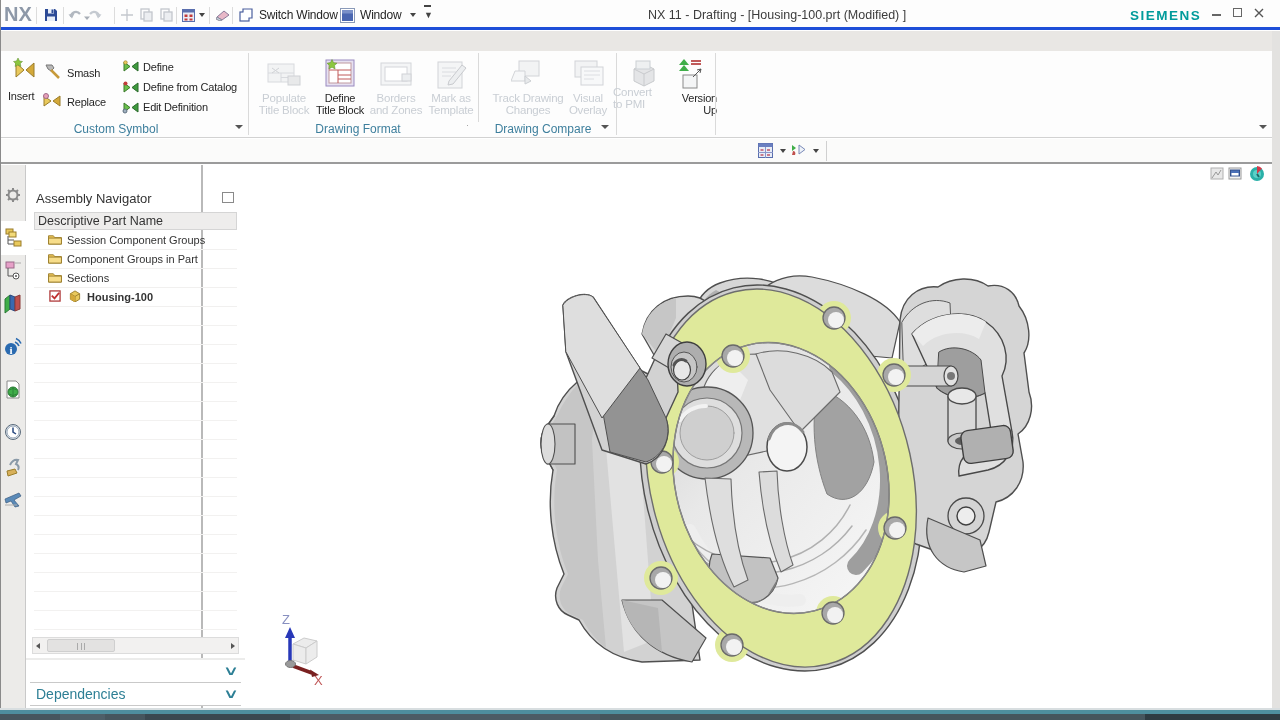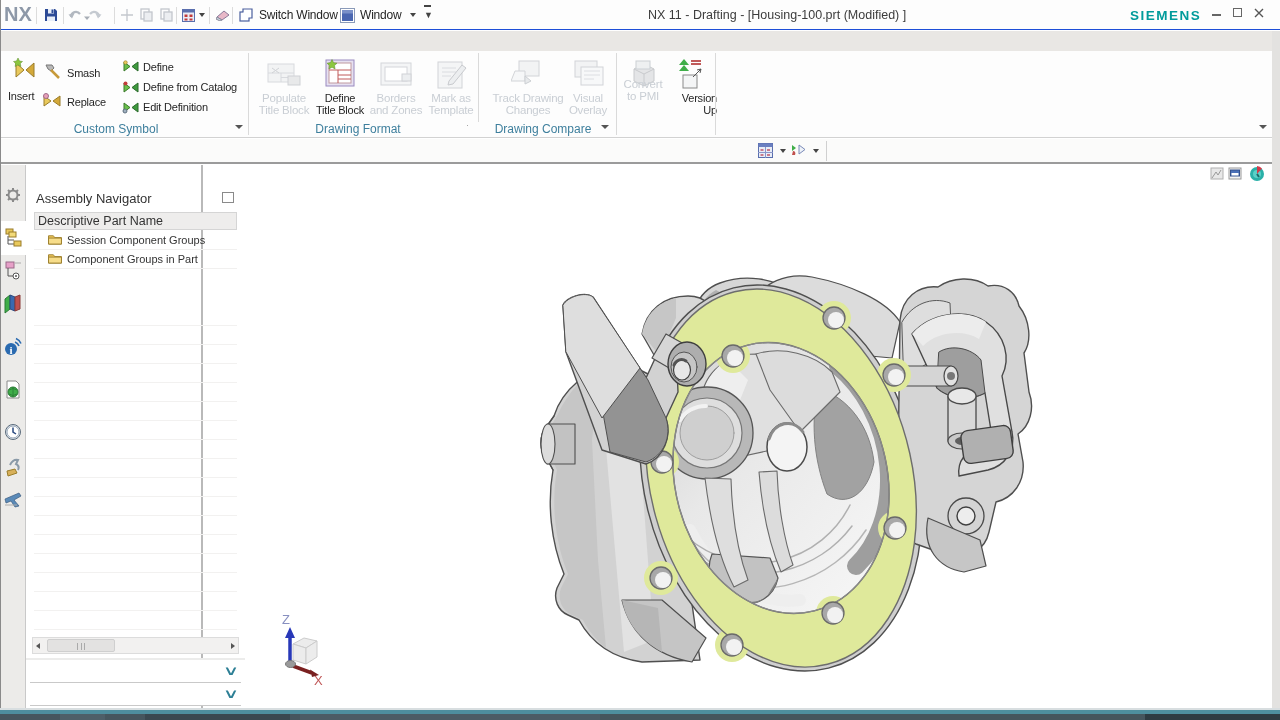--- a/index.html
+++ b/index.html
@@ -1,20 +1,20 @@
 <!DOCTYPE html>
 <html><head>
 <meta charset="utf-8">
 <style>
 *{margin:0;padding:0;box-sizing:border-box;}
 html,body{width:1280px;height:720px;overflow:hidden;}
 body{font-family:"Liberation Sans",sans-serif;background:#fff;position:relative;color:#222;}
 .abs{position:absolute;}
 
-#titlebar{position:absolute;left:0;top:0;width:1280px;height:30px;background:#fdfdfd;border-bottom:1px solid #1d4ed8;}
+#titlebar{position:absolute;left:0;top:0;width:1280px;height:30px;background:#fdfdfd;border-bottom:3px solid #1d4ed8;}
 .tsep{position:absolute;top:7px;width:1px;height:17px;background:#dcdcdc;}
 .ttxt{position:absolute;top:8px;font-size:12px;color:#1f1f1f;letter-spacing:-0.2px;}
 #nxlogo{position:absolute;left:4px;top:3px;font-size:20px;font-weight:bold;color:#8d98a8;letter-spacing:0px;}
 #wintitle{position:absolute;left:648px;top:8px;font-size:12.5px;color:#3c3c3c;}
 #siemens{position:absolute;left:1130px;top:8px;font-size:13.5px;font-weight:bold;color:#009b9b;letter-spacing:1.5px;}
 
 #tabrow{position:absolute;left:0;top:31px;width:1280px;height:20px;background:#e9e7e4;}
 #ribbon{position:absolute;left:0;top:51px;width:1280px;height:87px;background:#fdfdfd;border-bottom:1px solid #d2d2d2;}
 .rsep{position:absolute;top:2px;width:1px;height:82px;background:#dadada;}
 .rlbl{position:absolute;top:71px;font-size:12px;color:#3e7f9d;text-align:center;}
@@ -204,21 +204,21 @@
     </svg>
   <div class="gtxt" style="left:558px;top:41px;width:60px;text-align:center">Visual<br>Overlay</div>
   <div class="rlbl" style="left:468px;width:150px;background:#fdfdfd">Drawing Compare</div>
   <div class="rarr" style="left:601px"></div>
   <div class="rsep" style="left:616px"></div>
   <svg class="abs" style="left:626px;top:8px" width="34" height="30" viewBox="0 0 34 30">
       <path d="M8 10 l10 -5 10 5 0 12 -10 5 -10 -5z" fill="#e4e5e7" stroke="#c8cacd"></path>
       <path d="M8 10 l10 5 10 -5 M18 15 v12" stroke="#c8cacd" fill="none"></path>
       <rect x="10" y="2" width="14" height="8" fill="#eef0f1" stroke="#cbd0d4"></rect>
     </svg>
-  <div class="gtxt" style="left:613px;top:27px;width:60px;text-align:center">Convert<br>to PMI</div>
+  <div class="gtxt" style="left:613px;top:35px;width:60px;text-align:left">Convert<br>to PMI</div>
   <svg class="abs" style="left:671px;top:6px" width="34" height="34" viewBox="0 0 34 34">
       <path d="M8 8 L13 2 L18 8z" fill="#3fae49"></path>
       <path d="M8 14 L13 8 L18 14z" fill="#3fae49"></path>
       <path d="M20 4 h10 M20 7 h10" stroke="#c05a5a" stroke-width="2"></path>
       <rect x="12" y="18" width="14" height="13" fill="#f4f5f6" stroke="#8a8a8a"></rect>
       <path d="M30 12 l-8 8 M30 12 l-4 1 M30 12 l-1 4" stroke="#555" fill="none"></path>
     </svg>
   <div class="rtxt" style="left:657px;top:41px;width:60px;text-align:right">Version<br>Up</div>
   <div class="rsep" style="left:715px"></div>
   <div class="rarr" style="left:1259px"></div>
@@ -300,20 +300,34 @@
   <div id="pbox"></div>
   <div id="phead">Descriptive Part Name</div>
   <div class="trow" style="top:66px;padding-left:13px"><svg class="folder" width="16" height="13" viewBox="0 0 16 13">
         <path d="M1 3 h5 l2 2 h7 v7 h-14z" fill="#f0c95c" stroke="#9a7d2a"></path>
         <path d="M1 5.5 h14 v6.5 h-14z" fill="#f7dd8a" stroke="#9a7d2a"></path>
       </svg>Session Component Groups</div>
   <div class="trow" style="top:85px;padding-left:13px"><svg class="folder" width="16" height="13" viewBox="0 0 16 13">
         <path d="M1 3 h5 l2 2 h7 v7 h-14z" fill="#f0c95c" stroke="#9a7d2a"></path>
         <path d="M1 5.5 h14 v6.5 h-14z" fill="#f7dd8a" stroke="#9a7d2a"></path>
       </svg>Component Groups in Part</div>
+  <div class="trow" style="top:104px;padding-left:13px"><svg class="folder" width="16" height="13" viewBox="0 0 16 13">
+        <path d="M1 3 h5 l2 2 h7 v7 h-14z" fill="#f0c95c" stroke="#9a7d2a"></path>
+        <path d="M1 5.5 h14 v6.5 h-14z" fill="#f7dd8a" stroke="#9a7d2a"></path>
+      </svg>Sections</div>
+  <div class="trow" style="top:123px;padding-left:13px;font-weight:bold">
+    <svg class="folder" width="13" height="13" viewBox="0 0 13 13" style="margin-right:1px">
+        <rect x="1" y="1" width="11" height="11" fill="#fff" stroke="#b03a3a" stroke-width="1.4"></rect>
+        <path d="M3 6 l3 3 5 -6" stroke="#c03030" stroke-width="2" fill="none"></path>
+      </svg>
+    <svg class="folder" width="14" height="13" viewBox="0 0 14 13">
+        <path d="M2 4 l5 -3 5 3 0 6 -5 3 -5 -3z" fill="#e9c95c" stroke="#9a7d2a"></path>
+        <path d="M2 4 l5 3 5 -3 M7 7 v6" stroke="#9a7d2a" fill="none"></path>
+        <path d="M2 4 l5 3 0 6 -5 -3z" fill="#d4a93a"></path>
+      </svg>Housing-100</div>
   <div class="erow" style="top:142px"></div>
     <div class="erow" style="top:161px"></div>
     <div class="erow" style="top:180px"></div>
     <div class="erow" style="top:199px"></div>
     <div class="erow" style="top:218px"></div>
     <div class="erow" style="top:237px"></div>
     <div class="erow" style="top:256px"></div>
     <div class="erow" style="top:275px"></div>
     <div class="erow" style="top:294px"></div>
     <div class="erow" style="top:313px"></div>
@@ -333,20 +347,21 @@
           <div style="position:absolute;left:3px;top:0;width:1px;height:7px;background:#aaa"></div>
         </div>
       </div>
   </div>
   <div class="abs" style="left:0;top:493px;width:219px;height:6px;background:#ececeb;border-bottom:1px solid #bbb"></div>
   <div class="sect" style="top:495px">
       <div class="chev">˅</div>
       <div class="abs" style="left:4px;top:22px;width:211px;height:1px;background:#c9c9c9"></div>
     </div>
   <div class="sect" style="top:518px">
+      <div style="padding:3px 0 0 10px">Dependencies</div>
       <div class="chev">˅</div>
       <div class="abs" style="left:4px;top:22px;width:211px;height:1px;background:#c9c9c9"></div>
     </div>
 </div>
 
 <div id="canvas">
   <svg class="abs" style="left:964px;top:2px" width="14" height="13" viewBox="0 0 14 13">
       <g stroke="#b0b0b0" fill="#e8e8e8">
         <rect x="1" y="1" width="12" height="11"></rect>
         <path d="M2 11 l4 -6 2 3 3 -5" fill="none" stroke="#999"></path>

